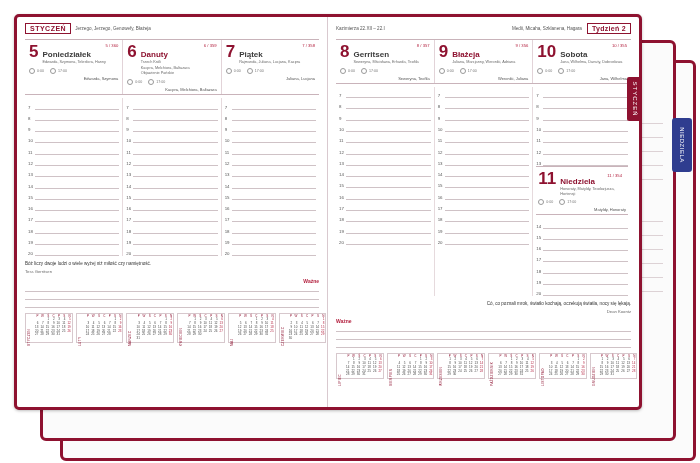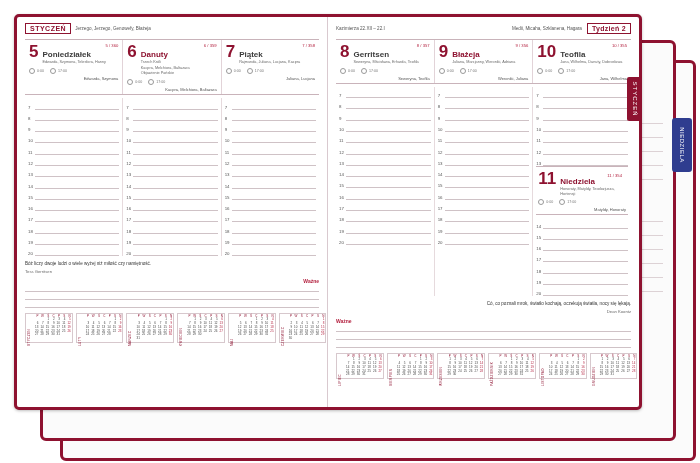--- a/index.html
+++ b/index.html
@@ -851,21 +851,21 @@
             </span>
         </div>
         <div class="day-names-line">Weroniki, Juliana</div>
       </div>
 
       <div class="day-col">
         <div class="day-count">10 / 355</div>
         <div class="day-top">
           <div class="day-num">10</div>
           <div class="day-meta">
-            <div class="day-name dark">Teofila</div>
+            <div class="day-name dark">Sobota</div>
             <div class="day-sub">Jana, Wilhelma, Danuty, Dobrosława</div>
           </div>
         </div>
         <div class="day-marks">
           <span class="mark">
               <span class="circle"></span>
               <span>0:00</span>
             </span>
           <span class="mark">
               <span class="circle"></span>

